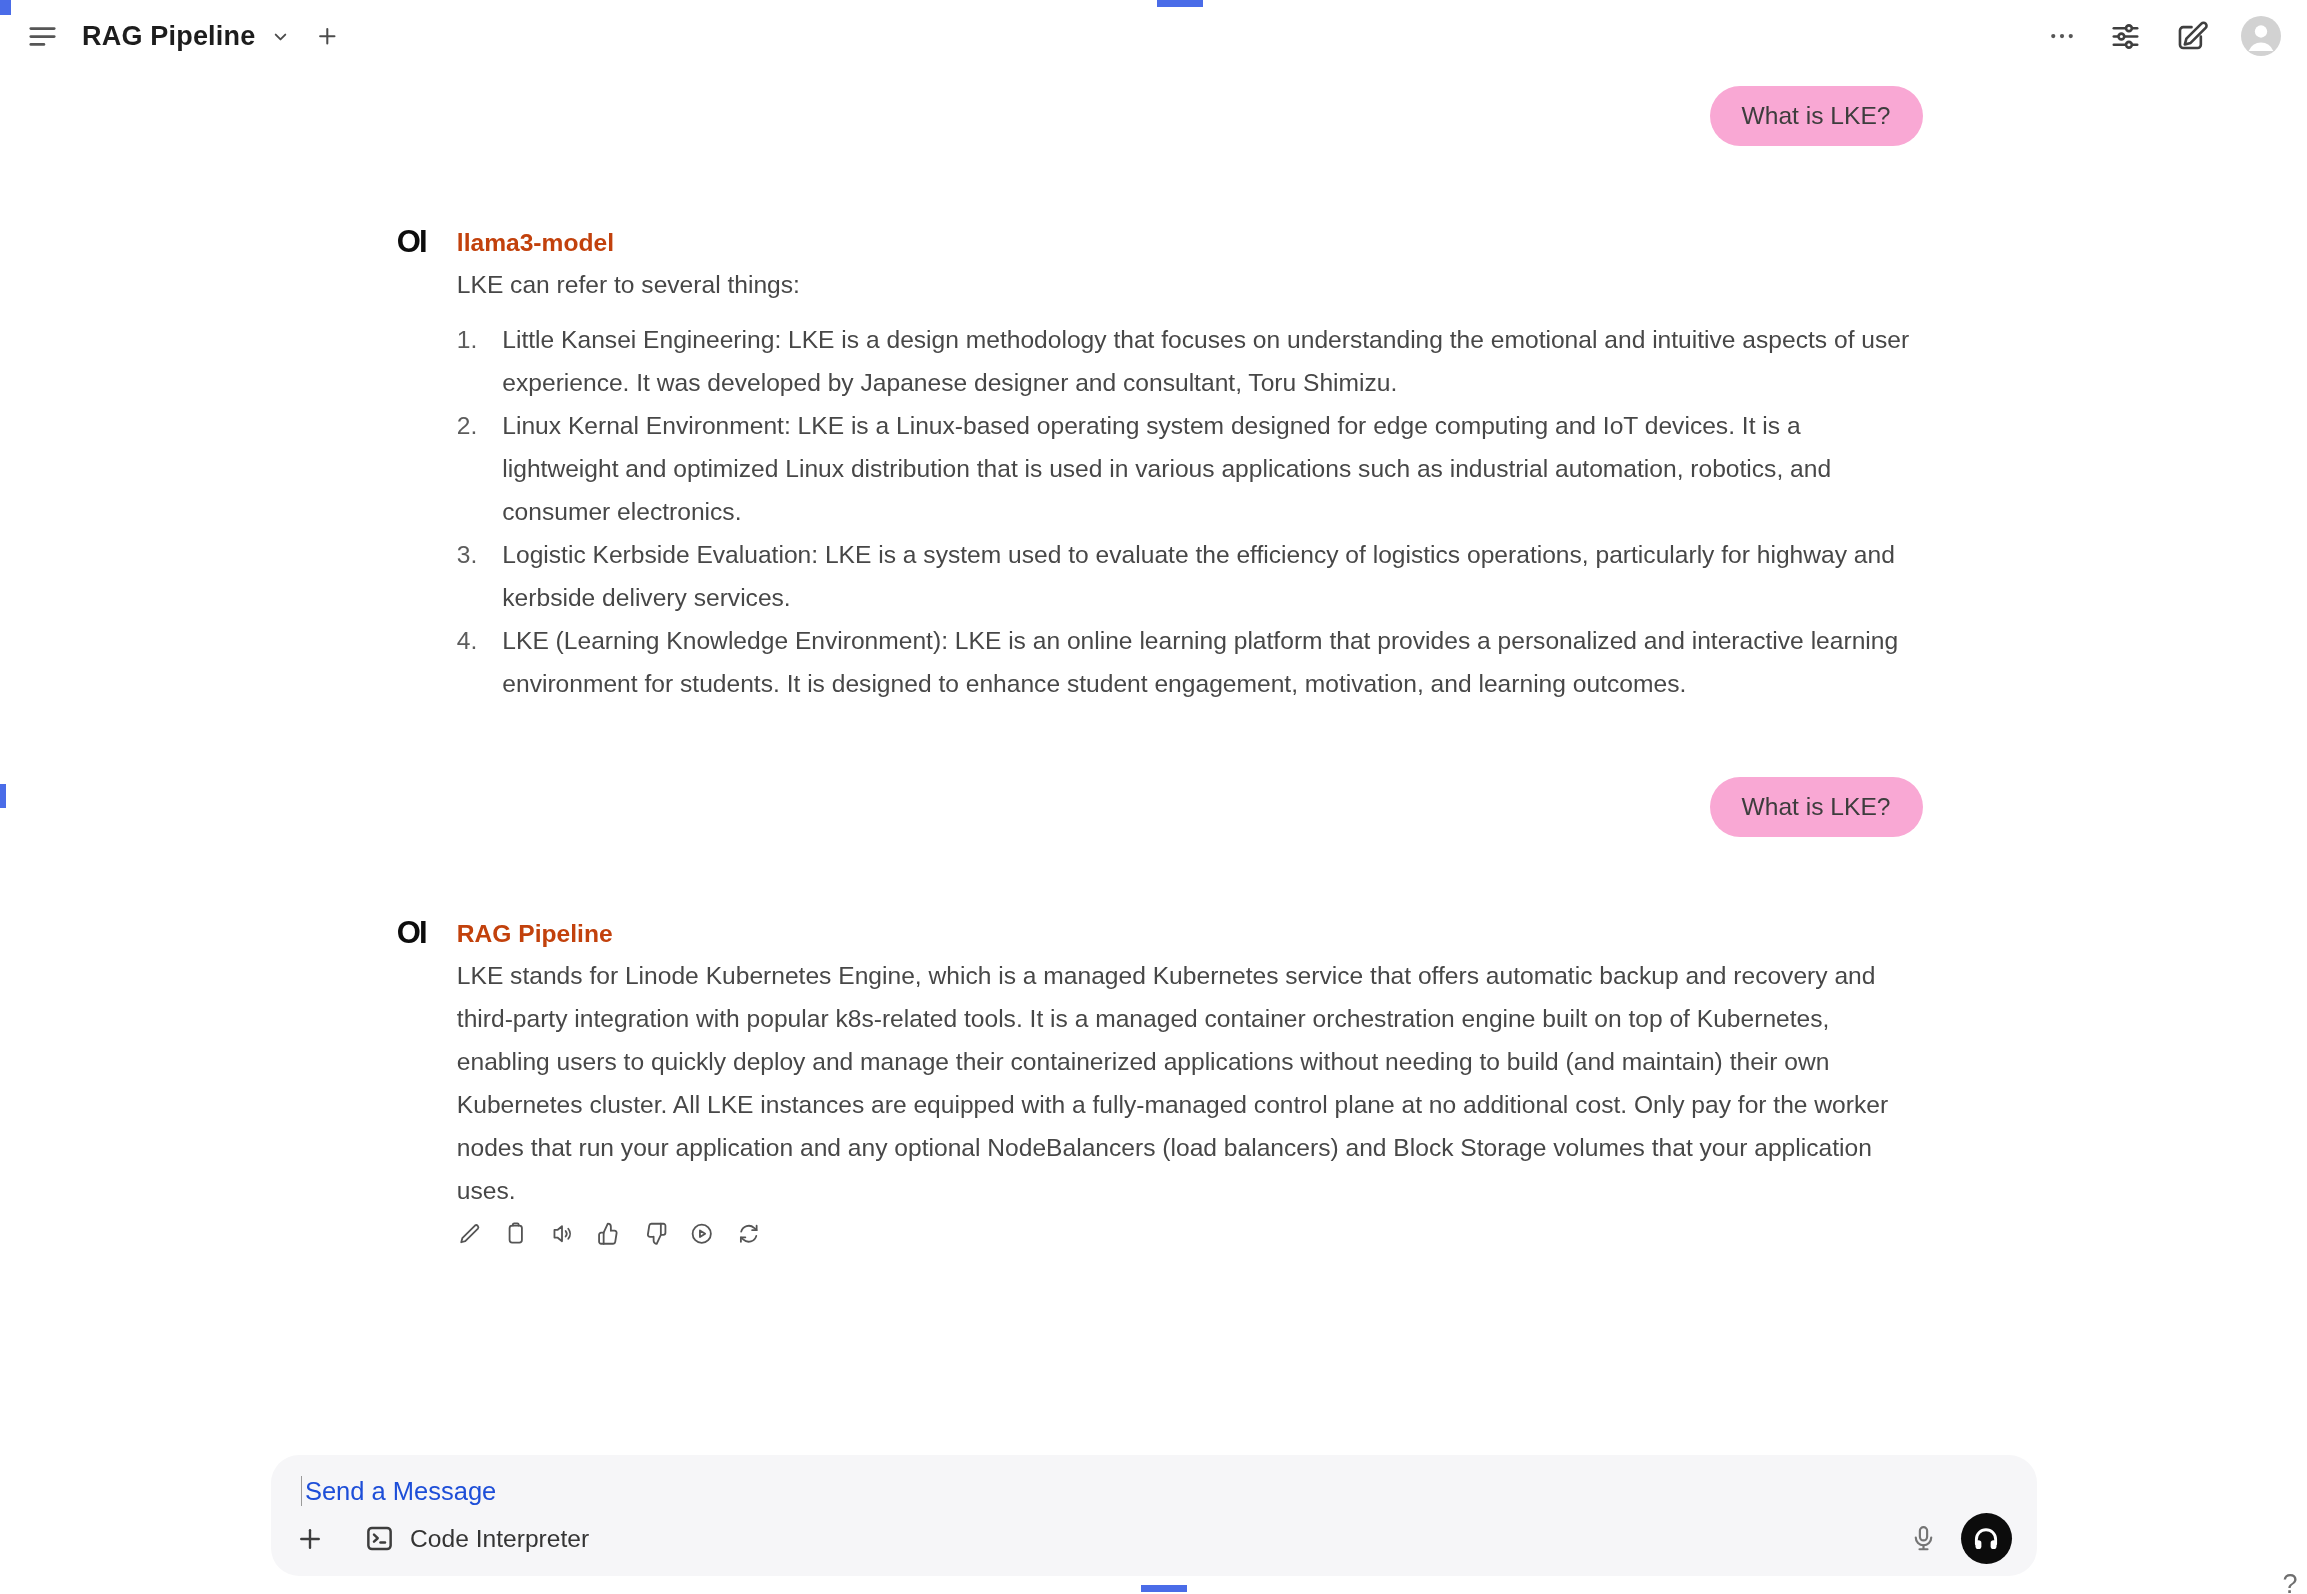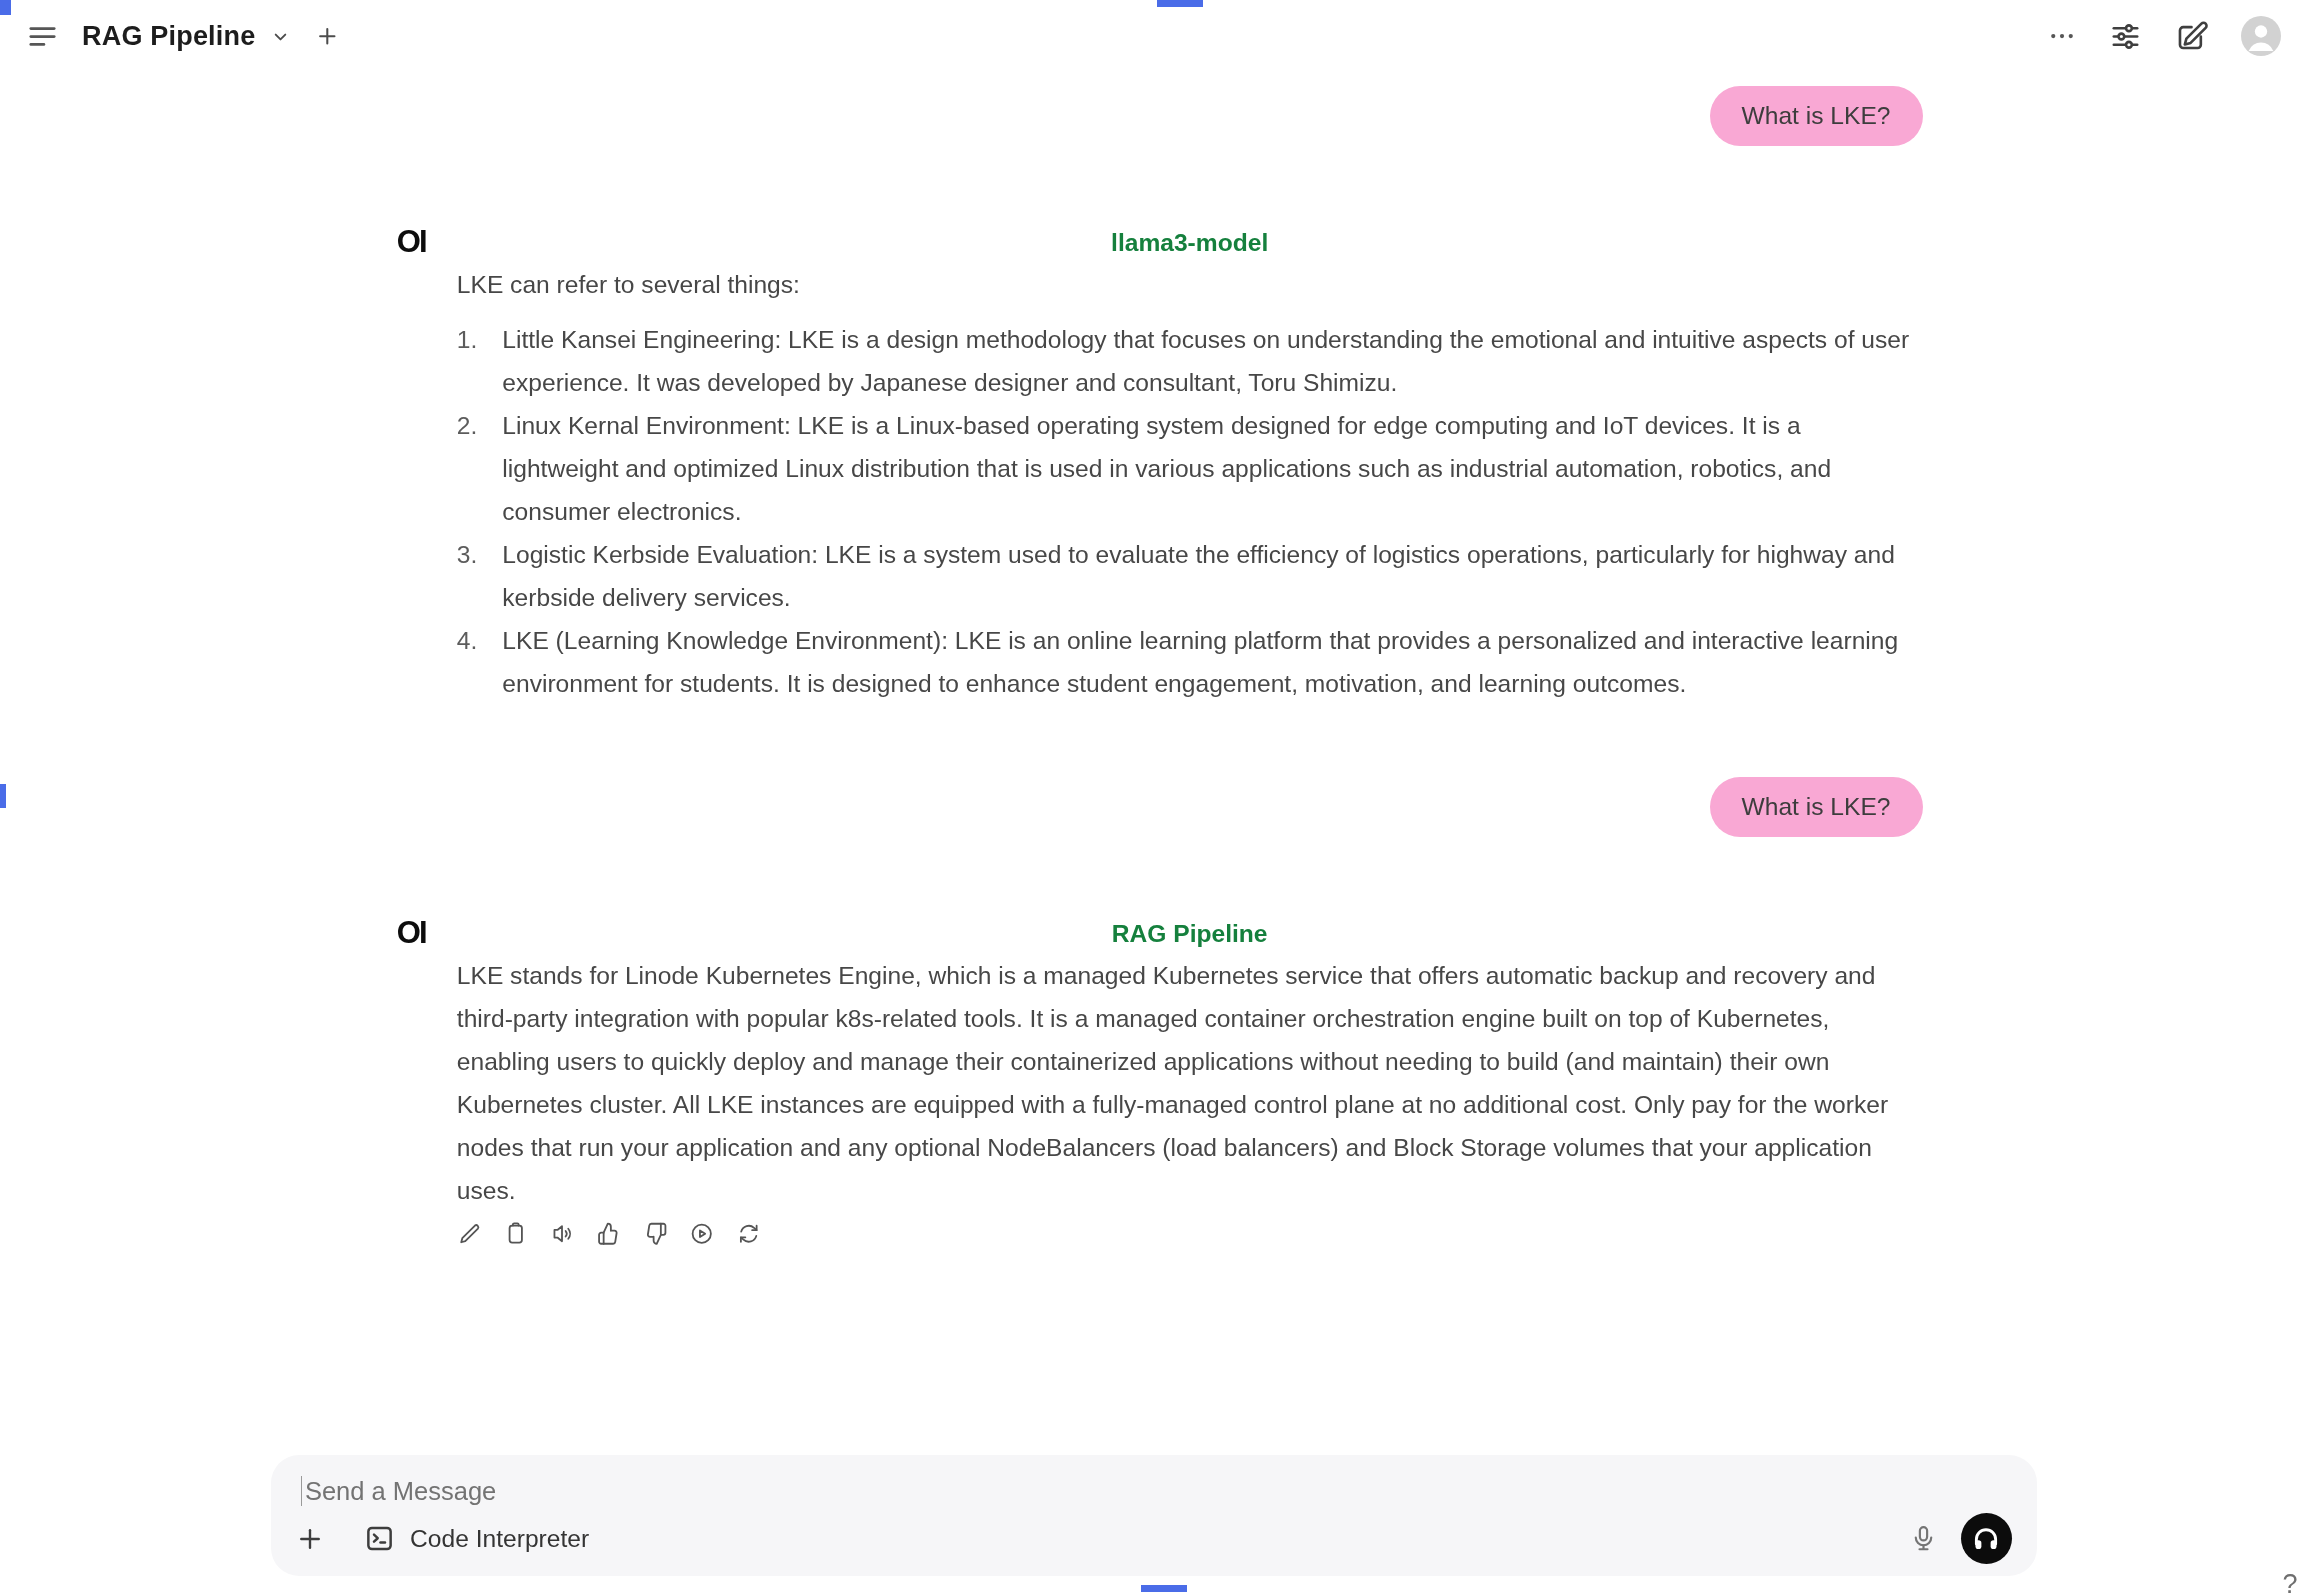--- a/index.html
+++ b/index.html
@@ -22,39 +22,39 @@
 
   
   .chat { width:1538px; margin:0 auto; padding-top:86px; display:flex; flex-direction:column; }
   .msg-user { align-self:flex-end; max-width:966px; }
   .bubble { background:#f9a8d4; border-radius:37px; padding:15px 32px;
             font-size:24.6px; color:#3d3d3d; line-height:30px; }
   .msg-assistant { display:flex; gap:7px; padding-left:12.3px; }
   .assistant-avatar { width:53px; flex:none; padding-top:0.9px;
             font-size:31px; font-weight:800; color:#0d0d0d; letter-spacing:-1.8px; }
   .a-content { flex:1; font-size:24.6px; color:#474747; line-height:43px; }
-  .model-name { font-weight:700; color:#15803d; line-height:40px;text-align:center; }
+  .model-name { font-weight:700; color:#c2410c; line-height:40px; }
   .a-list { margin-top:12.3px; }
   .a-li { display:flex; }
   .a-li .num { flex:none; width:35px; color:#5c5c5c; }
   .a-li .li-text { flex:1; padding-left:10.5px; }
   .a-outro { margin-top:12.3px; }
   .m-gap-a { margin-top:77px; }
   .m-gap-u { margin-top:72px; }
 
   .actions { display:flex; align-items:center; gap:21px; margin-top:8.8px; color:#555555; }
   .actions .icon-btn { color:#555555; }
 
   
   .composer { position:absolute; bottom:17.6px; left:50%; transform:translateX(-50%);
               width:1766px; height:121px; background:#f6f6f8; border-radius:28px; z-index:5; }
   .composer-input { position:absolute; top:21px; left:30px; right:30px;
                     display:flex; align-items:center; cursor:text; }
   .caret { width:1.8px; height:30px; background:#9a9a9a; margin-right:2.6px; }
-  .placeholder { font-size:25.5px; color:#737373; }
+  .placeholder { font-size:25.5px; color:#1d4ed8; }
   .composer-bottom { position:absolute; left:24.6px; right:24.6px; bottom:12.3px;
                      display:flex; align-items:center; }
   .ci-btn { display:flex; align-items:center; gap:14px; background:none; border:none;
             cursor:pointer; margin-left:32px; color:#3d3d3d; }
   .ci-label { font-size:24.6px; color:#343434; font-weight:500; }
   .comp-right { margin-left:auto; display:flex; align-items:center; gap:23px; }
   .call-btn { width:51px; height:51px; border-radius:50%; background:#0c0c0c; border:none;
               display:flex; align-items:center; justify-content:center; cursor:pointer; }
 
   .help-btn { position:absolute; right:3.5px; bottom:-7px; font-size:27px; color:#6f6f6f;

